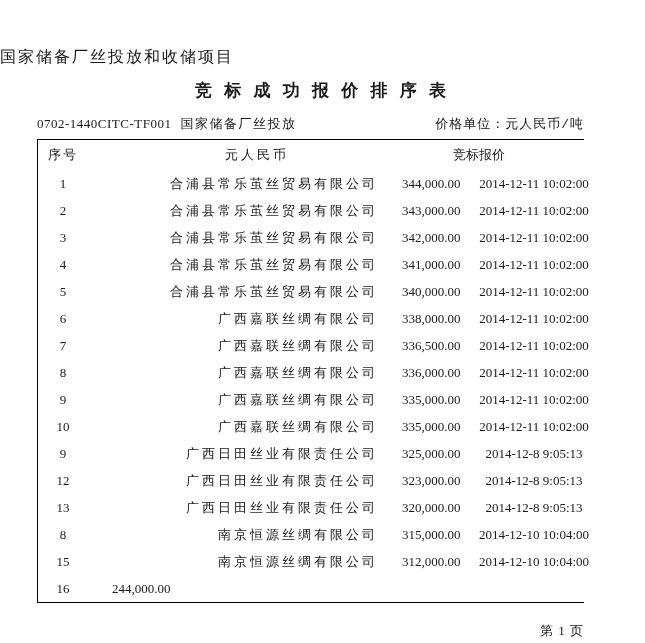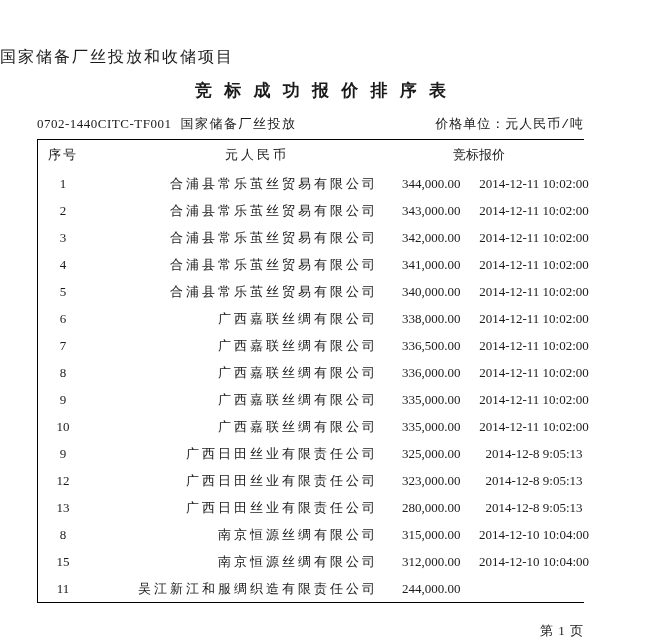--- a/index.html
+++ b/index.html
@@ -189,41 +189,40 @@
   <div class="trow">
     <span class="c-no">12</span>
     <span class="c-name">广西日田丝业有限责任公司</span>
     <span class="c-price">323,000.00</span>
     <span class="c-time">2014-12-8 9:05:13</span>
   </div>
 
   <div class="trow">
     <span class="c-no">13</span>
     <span class="c-name">广西日田丝业有限责任公司</span>
-    <span class="c-price">280,000.00</span>
+    <span class="c-price">320,000.00</span>
     <span class="c-time">2014-12-8 9:05:13</span>
   </div>
 
   <div class="trow">
     <span class="c-no">8</span>
     <span class="c-name">南京恒源丝绸有限公司</span>
     <span class="c-price">315,000.00</span>
     <span class="c-time">2014-12-10 10:04:00</span>
   </div>
 
   <div class="trow">
     <span class="c-no">15</span>
     <span class="c-name">南京恒源丝绸有限公司</span>
     <span class="c-price">312,000.00</span>
     <span class="c-time">2014-12-10 10:04:00</span>
   </div>
 
   <div class="trow">
-    <span class="c-no">11</span>
-    <span class="c-name">吴江新江和服绸织造有限责任公司</span>
+    <span class="c-no">16</span>
     <span class="c-price">244,000.00</span>
   </div>
 </div>
   </div>
 
   <div class="page-footer">第 1 页</div>
 
 </div>
 
 </body></html>

